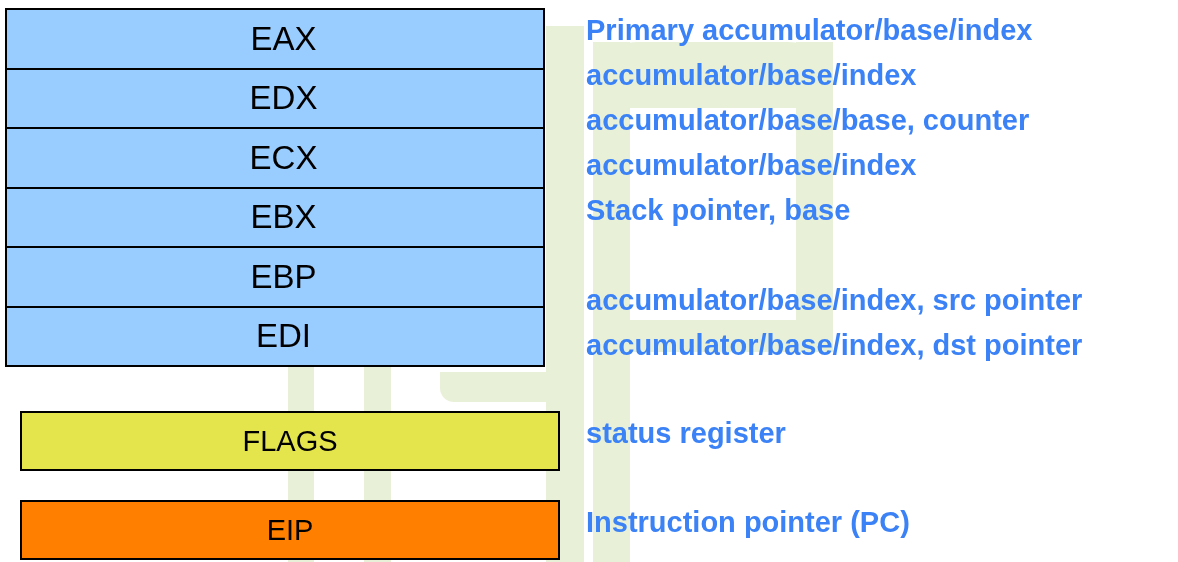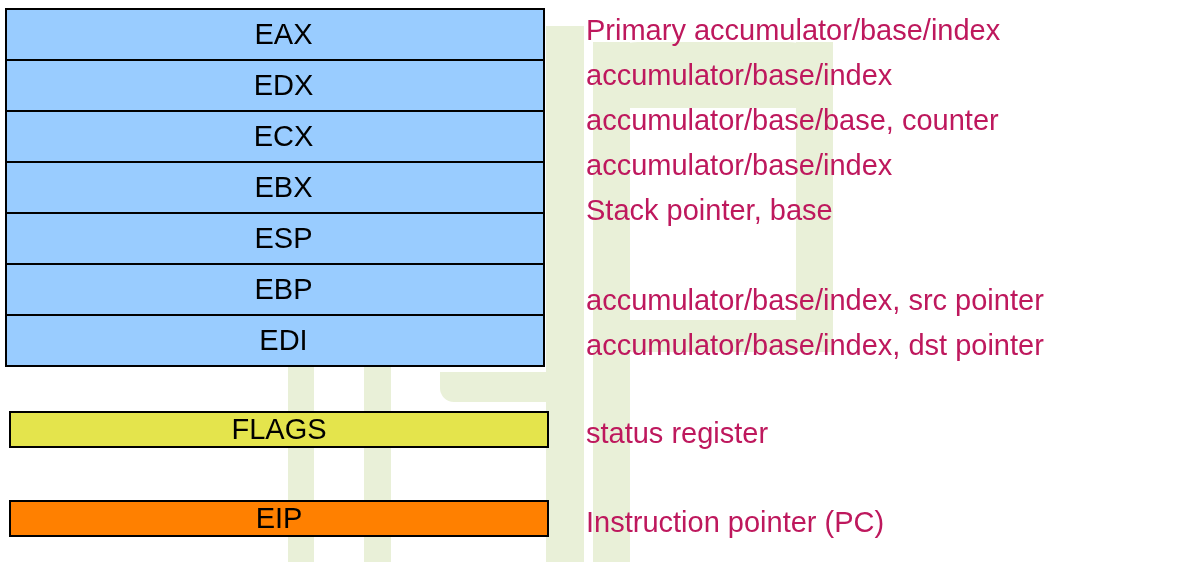--- a/index.html
+++ b/index.html
@@ -42,51 +42,52 @@
     box-sizing: border-box;
     z-index: 2;
   }
   .reg-row {
     flex: 1;
     background: var(--register_fill, #99CCFF);
     border-top: 2.5px solid #000;
     display: flex;
     align-items: center;
     justify-content: center;
-    font-size: 29px;
+    font-size: 33px;
     color: #000;
     padding-left: 17px;
   }
   .reg-row:first-child { border-top: none; }
 
   .single-box {
     position: absolute;
-    left: 9px;
-    width: 540px; height: 37px;
+    left: 20px;
+    width: 540px; height: 60px;
     border: 2.5px solid #000;
     box-sizing: border-box;
     display: flex;
     align-items: center;
     justify-content: center;
     font-size: 29px;
     color: #000;
     z-index: 2;
   }
   .flags-box { top: 411px; background: var(--flags_fill, #E4E44C); }
   .eip-box   { top: 500px; background: var(--eip_fill, #FF8000); text-align: right; }
 
   
   .desc {
     position: absolute;
     left: 586px;
     transform: translateY(-50%);
     white-space: nowrap;
     font-size: 29px;
-    color: #be185d;
+    color: #3b82f6;
     z-index: 2;
+    font-weight: bold;
   }
 </style>
 </head>
 <body>
 
 <div class="stage">
 
   <div class="wm wm-stem-a"></div>
   <div class="wm wm-stem-b"></div>
   <div class="wm wm-stem-t"></div>
@@ -94,21 +95,20 @@
   <div class="wm wm-n-left"></div>
   <div class="wm wm-n-top"></div>
   <div class="wm wm-n-right"></div>
   <div class="wm wm-n-bottom"></div>
 
   <div class="reg-stack">
     <div class="reg-row">EAX</div>
     <div class="reg-row">EDX</div>
     <div class="reg-row">ECX</div>
     <div class="reg-row">EBX</div>
-    <div class="reg-row">ESP</div>
     <div class="reg-row">EBP</div>
     <div class="reg-row">EDI</div>
   </div>
 
   <div class="single-box flags-box">FLAGS</div>
   <div class="single-box eip-box">EIP</div>
 
   <div class="desc" style="top:30px">Primary accumulator/base/index</div>
   <div class="desc" style="top:75px">accumulator/base/index</div>
   <div class="desc" style="top:120px">accumulator/base/base, counter</div>

